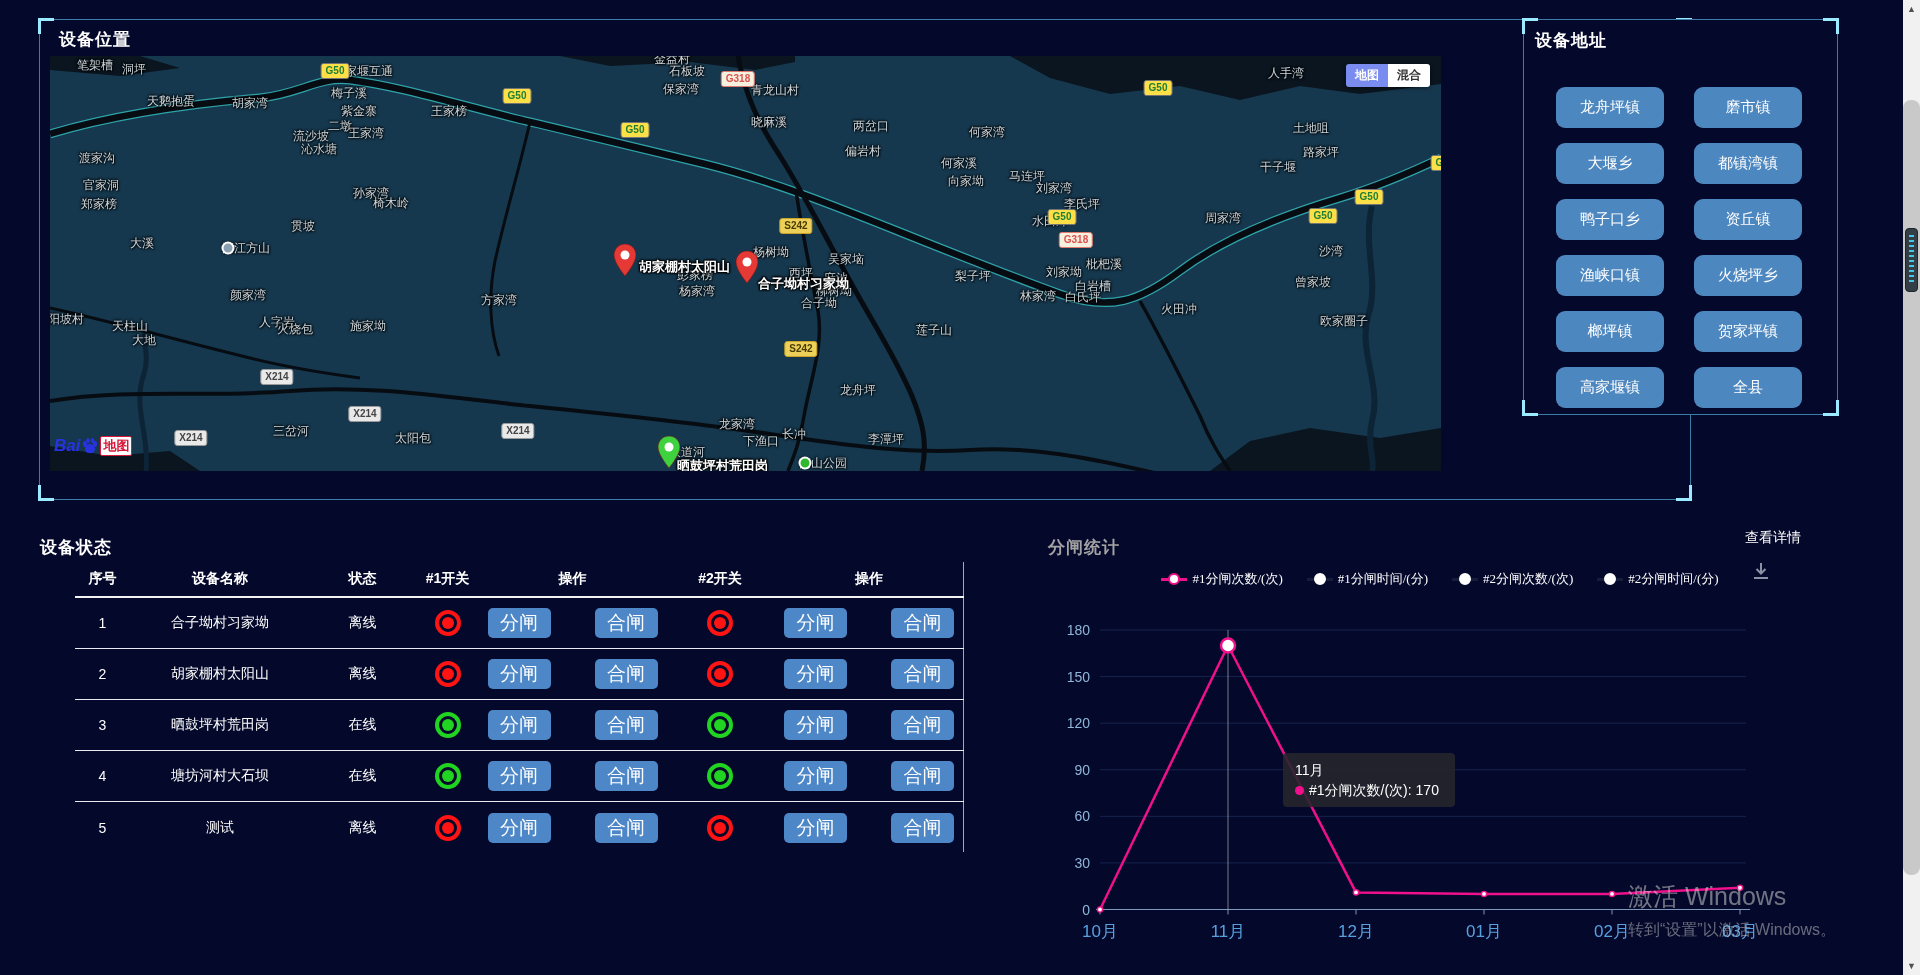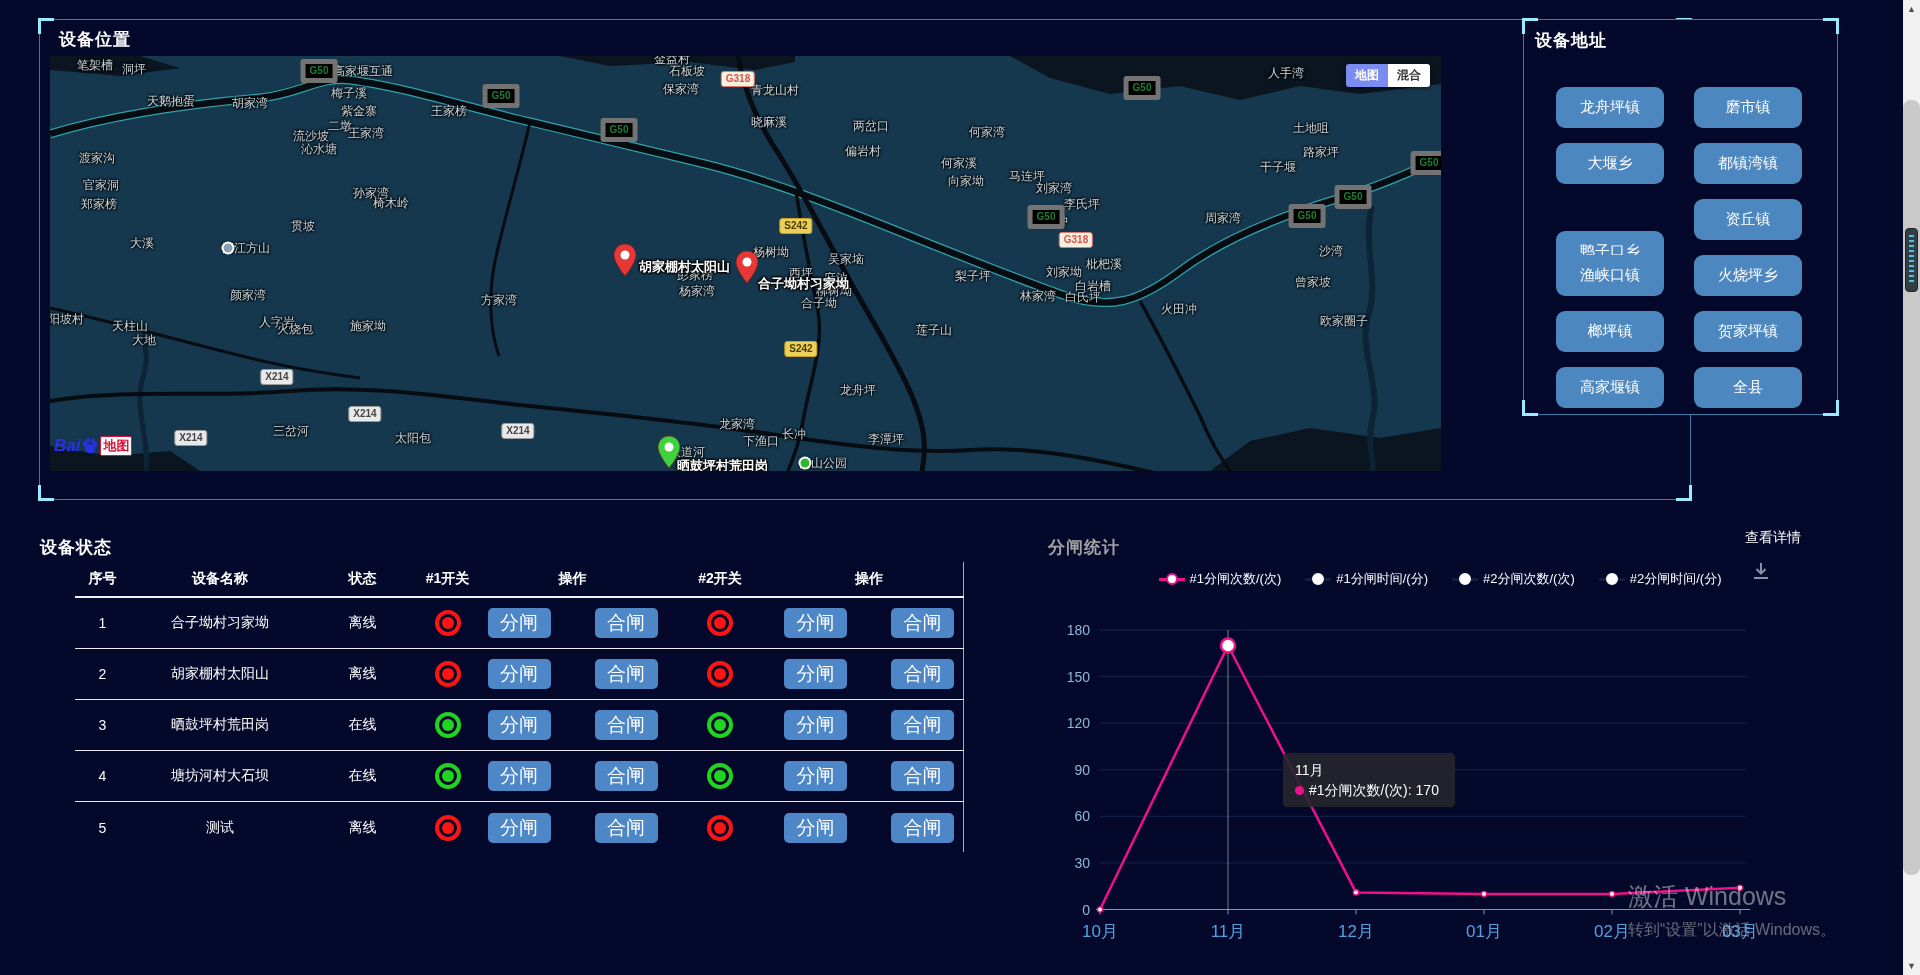--- a/index.html
+++ b/index.html
@@ -21,21 +21,21 @@
   #panel-address h2 { position:absolute; left:11px; top:9px; }
 
   
   #map { position:absolute; left:10px; top:36px; width:1391px; height:415px;
          background:#16384e; overflow:hidden; }
   #map svg.roads { position:absolute; left:0; top:0; }
   .map-label { position:absolute; transform:translate(-50%,-50%); color:#ccd6dc; font-size:12px;
                white-space:nowrap; text-shadow:1px 1px 2px #000,-1px -1px 2px #000,0 0 3px #000; }
   .badge { position:absolute; transform:translate(-50%,-50%); font-size:10px; font-weight:bold;
            padding:1px 4px; border-radius:3px; white-space:nowrap; line-height:12px; }
-  .badge.g50  { background:#000000; color:#1e7e34; border:5px solid #737373; }
+  .badge.g50  { background:#fde047; color:#1e7e34; border:1px solid #737373;margin-left:16px; }
   .badge.g318 { background:#f6f0df; color:#d9534f; border:1px solid #e07a6e; }
   .badge.s242 { background:#ecd05a; color:#4a3c00; border:1px solid #c9a227; }
   .badge.x214 { background:#e9e9e9; color:#444; border:1px solid #9a9a9a; }
   .marker { position:absolute; width:22px; height:32px; }
   .marker-label { position:absolute; color:#fff; font-size:13px; font-weight:bold; white-space:nowrap;
                   text-shadow:1px 1px 2px #000,-1px -1px 2px #000,1px -1px 2px #000,-1px 1px 2px #000; }
   .poi-dot { position:absolute; width:13px; height:13px; border-radius:50%; transform:translate(-50%,-50%);
              border:2px solid #fff; }
   #map-toggle { position:absolute; right:11px; top:8px; display:flex;
                 box-shadow:0 1px 4px rgba(0,0,0,.5); border-radius:3px; overflow:hidden; }
@@ -72,21 +72,21 @@
   .ind.green { border:4px solid #21d421; } .ind.green::after { background:#21d421; }
   .opcell { display:flex; gap:44px; }
   .op-btn { width:63px; height:30px; background:#4d87c7; color:#fff; border:0; border-radius:5px;
             font-size:19px; cursor:pointer; font-family:Liberation Serif, serif; }
 
   
   #view-details { position:absolute; left:1745px; top:529px; color:#fff; font-size:14px;
                   text-decoration:none; cursor:pointer; }
   #download-icon { position:absolute; left:1750px; top:560px; cursor:pointer; }
   #legend { position:absolute; left:1060px; top:570px; width:760px; display:flex;
-            justify-content:center; gap:24px; }
+            justify-content:center; gap:24px;font-family:Liberation Serif, serif; }
   .lg-item { display:flex; align-items:center; gap:5px; cursor:pointer; }
   .lg-mark { position:relative; width:26px; height:12px; }
   .lg-mark .ln { position:absolute; left:0; top:5px; width:26px; height:3px; }
   .lg-mark .ci { position:absolute; left:7px; top:0; width:12px; height:12px; border-radius:50%; background:#fff; }
   .lg-label { color:#fff; font-size:13px; white-space:nowrap; }
   #chart-svg { position:absolute; left:1040px; top:595px; }
   #tooltip { position:absolute; left:1283px; top:753px; width:172px; background:rgba(38,38,44,.88);
              border-radius:4px; padding:7px 12px; color:#fff; font-size:14px; line-height:20px; }
   #tooltip .dot { display:inline-block; width:9px; height:9px; border-radius:50%; margin-right:5px; }
   #watermark { position:absolute; left:1628px; top:880px; color:rgba(205,205,205,.55); }
@@ -269,21 +269,21 @@
     <span class="corner tl"></span>
     <span class="corner tr"></span>
     <span class="corner bl"></span>
     <span class="corner br"></span>
     <h2>设备地址</h2>
     <div id="address-grid">
         <button class="addr-btn" style="left: 32px; top: 67px;">龙舟坪镇</button>
         <button class="addr-btn" style="left: 170px; top: 67px;">磨市镇</button>
         <button class="addr-btn" style="left: 32px; top: 123px;">大堰乡</button>
         <button class="addr-btn" style="left: 170px; top: 123px;">都镇湾镇</button>
-        <button class="addr-btn" style="left: 32px; top: 179px; margin-top: 32px;">鸭子口乡</button>
+        <button class="addr-btn" style="left: 32px; top: 179px;">鸭子口乡</button>
         <button class="addr-btn" style="left: 170px; top: 179px;">资丘镇</button>
         <button class="addr-btn" style="left: 32px; top: 235px;">渔峡口镇</button>
         <button class="addr-btn" style="left: 170px; top: 235px;">火烧坪乡</button>
         <button class="addr-btn" style="left: 32px; top: 291px;">榔坪镇</button>
         <button class="addr-btn" style="left: 170px; top: 291px;">贺家坪镇</button>
         <button class="addr-btn" style="left: 32px; top: 347px;">高家堰镇</button>
         <button class="addr-btn" style="left: 170px; top: 347px;">全县</button>
       </div>
   </section>
 

